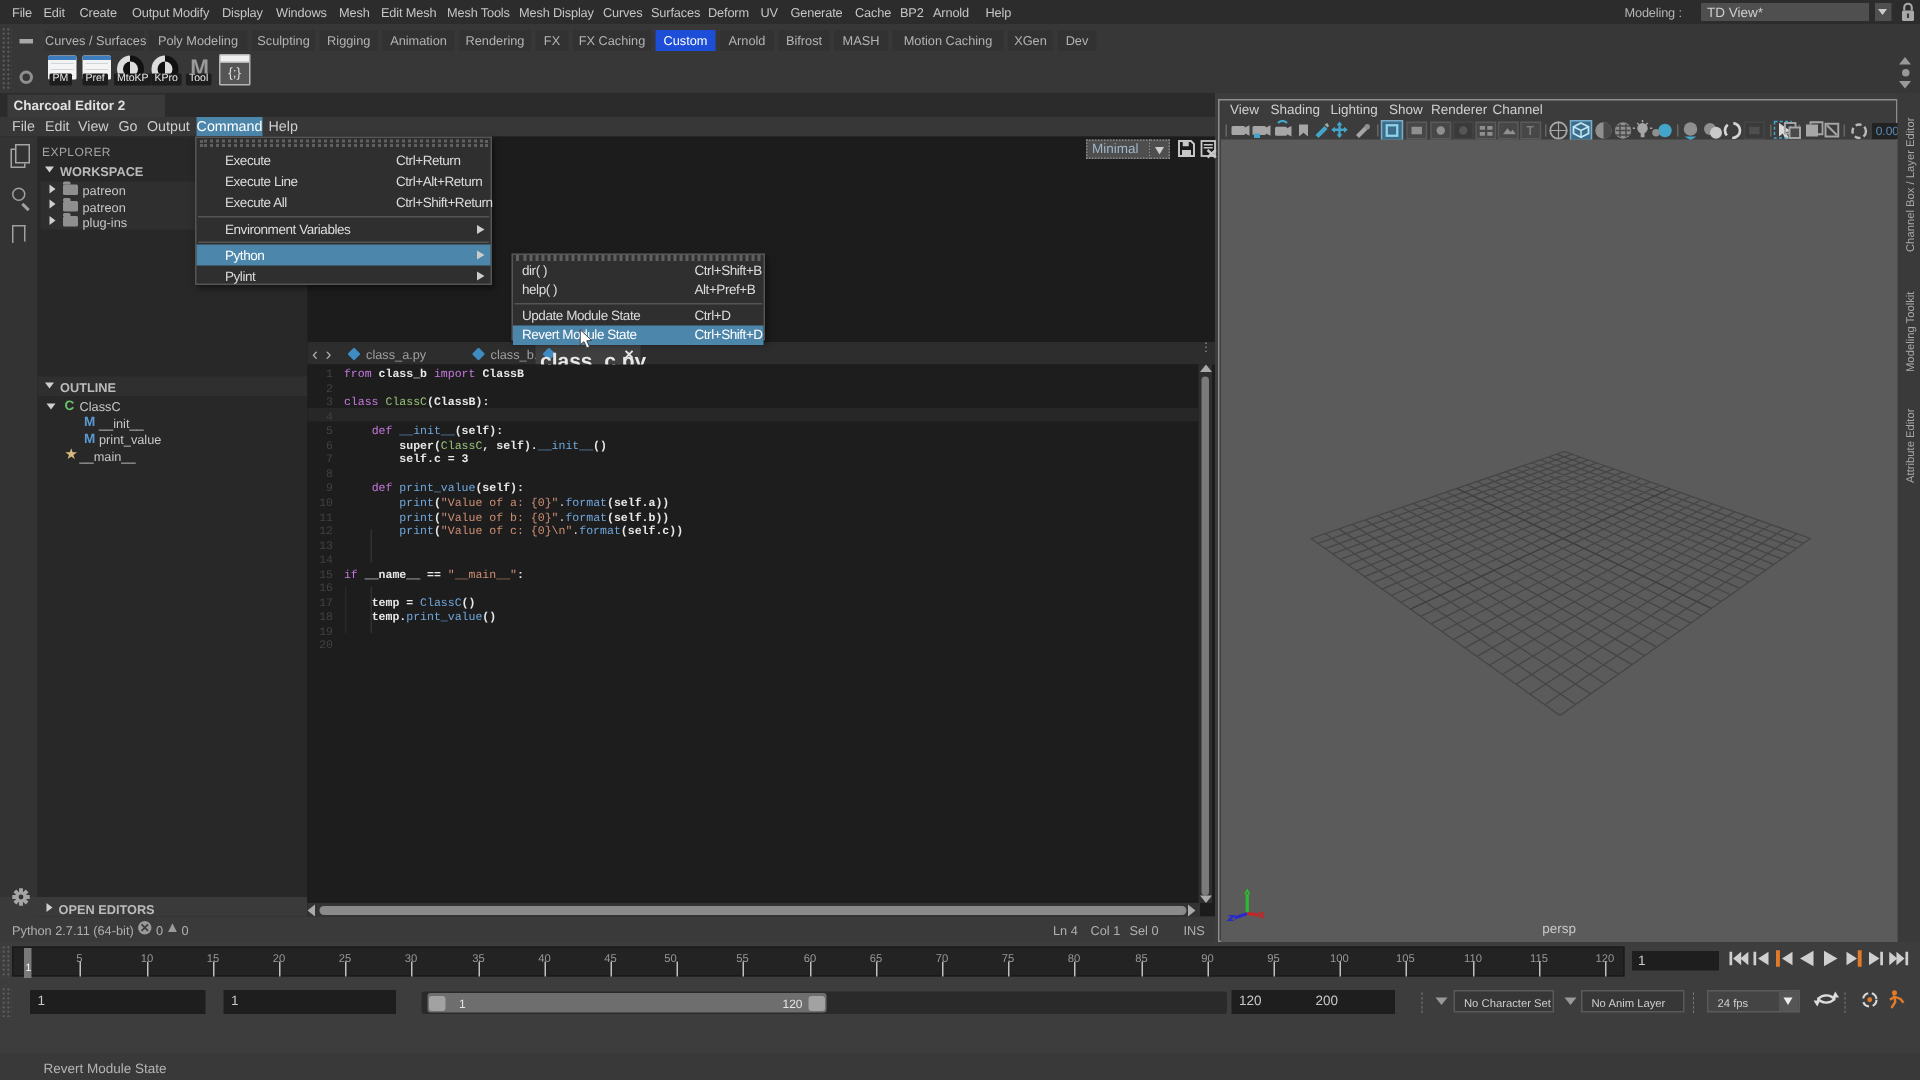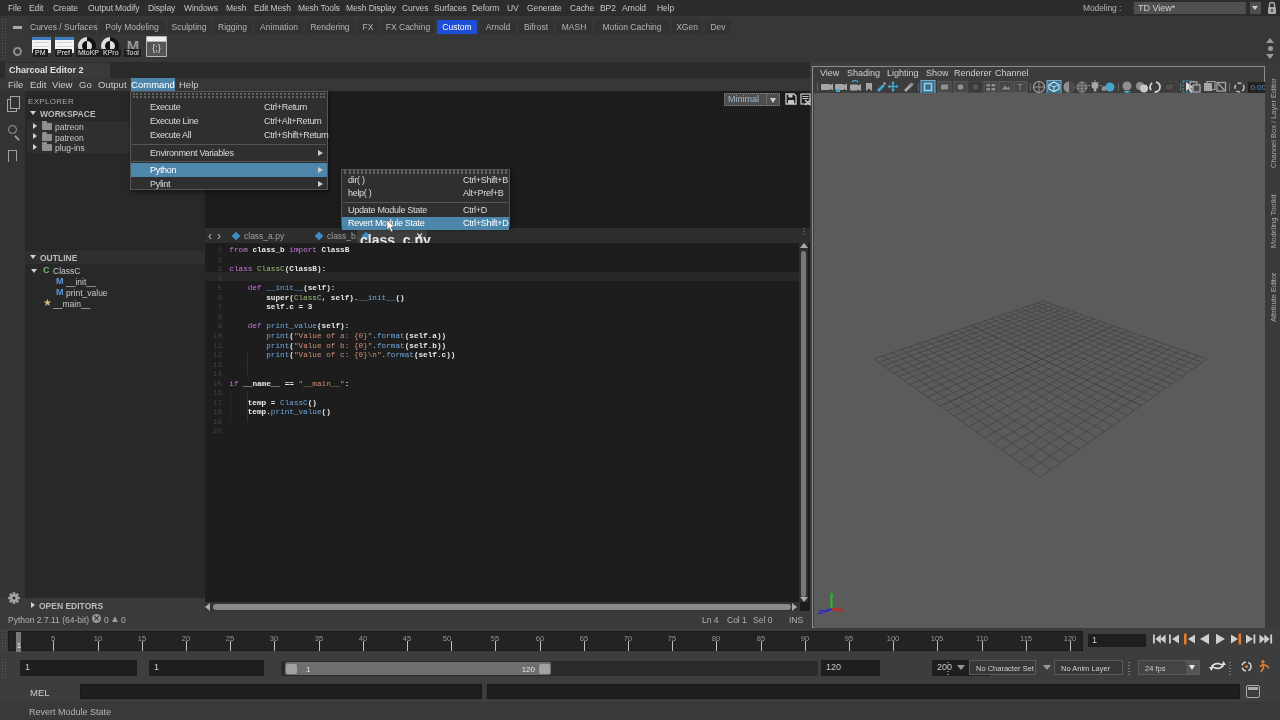--- a/index.html
+++ b/index.html
@@ -466,20 +466,21 @@
 
       <g transform="translate(-813,-92)">
         <line x1="830.5" y1="608" x2="830.5" y2="595" stroke="#2eb82e" stroke-width="2.2"></line>
         <path d="M829 595 l1.5 -2.5 l1.5 2.5" fill="none" stroke="#2eb82e" stroke-width="1.2"></path>
         <line x1="830.5" y1="608" x2="822" y2="611" stroke="#2929cc" stroke-width="2"></line>
         <path d="M818 609.5 h3.5 l-3.5 3 h3.5" fill="none" stroke="#2929cc" stroke-width="1.1"></path>
         <line x1="830.5" y1="608" x2="838" y2="609" stroke="#cc2222" stroke-width="2"></line>
         <path d="M838.5 607 l3 4 M841.5 607 l-3 4" fill="none" stroke="#cc2222" stroke-width="1.1"></path>
       </g>
     </svg>
+    <div id="persp">persp</div>
   </div>
 </div>
 
 <div class="abs" id="rsb">
   <div class="vtext" style="left:4px;top:106px">Channel Box / Layer Editor</div>
   <div class="vtext" style="left:4px;top:186px">Modeling Toolkit</div>
   <div class="vtext" style="left:4px;top:260px">Attribute Editor</div>
 </div>
 
 <div class="abs" id="timerow">
@@ -565,21 +566,21 @@
   <div class="nfield" style="left:20px;top:6px;width:117px">1</div>
   <div class="nfield" style="left:149px;top:6px;width:115px">1</div>
   <div id="groove"></div>
   <div id="rbar">
         <div class="rhandle" style="left:1px"></div>
         <div class="rhandle" style="right:1px"></div>
         <span style="position:absolute;left:21px;top:2.5px;font-size:8px;color:#e5e5e5">1</span>
         <span style="position:absolute;right:16px;top:2.5px;font-size:8px;color:#e5e5e5">120</span>
       </div>
   <div class="nfield" style="left:821px;top:6px;width:59px">120</div>
-  <div class="nfield" style="left:932px;top:6px;width:58px">200</div>
+  <div class="nfield" style="left:872px;top:6px;width:58px">200</div>
   <div class="sepv" style="left:947px;top:7px;height:15px"></div>
   <div class="abs" style="left:957px;top:11px;width:0;height:0;border:4px solid transparent;border-top:5px solid #999"></div>
   <div class="combo" style="left:969px;top:6px;width:67px">No Character Set</div>
   <div class="abs" style="left:1043px;top:11px;width:0;height:0;border:4px solid transparent;border-top:5px solid #999"></div>
   <div class="combo" style="left:1054px;top:6px;width:69px">No Anim Layer</div>
   <div class="sepv" style="left:1128px;top:7px;height:15px"></div>
   <div class="combo" style="left:1138px;top:6px;width:62px;background:#444">24 fps</div>
   <div class="abs" style="left:1186px;top:7px;width:13px;height:13px;background:#555"></div>
   <div class="abs" style="left:1189px;top:11px;width:0;height:0;border:3.5px solid transparent;border-top:5px solid #eee"></div>
   <svg class="abs" style="left:1209px;top:6px" width="17" height="12" viewBox="0 0 17 12">
@@ -595,28 +596,20 @@
       </svg>
   <svg class="abs" style="left:1258px;top:5px" width="14" height="15" viewBox="0 0 14 15">
         <g stroke="#e07b2c" stroke-width="1.6" fill="none">
           <circle cx="5" cy="2.8" r="1.7" fill="#e07b2c" stroke="none"></circle>
           <path d="M3 13 L5.5 9 L5 5.5 L9 7 L11 9.5"></path>
           <path d="M5 5.5 L2 7.5"></path>
         </g>
       </svg>
 </div>
 
-<div class="abs" id="melrow">
-  <span class="abs" style="left:30px;top:6px">MEL</span>
-  <div class="melfield" style="left:80px;top:3px;width:402px"></div>
-  <div class="melfield" style="left:487px;top:3px;width:753px"></div>
-  <div class="abs" style="left:1246px;top:4px;width:14px;height:13px;border:1.5px solid #aaa;border-radius:2px">
-        <div style="position:absolute;left:1px;top:1px;right:1px;height:3px;background:#aaa"></div>
-      </div>
-</div>
 
 <div class="abs" id="helprow">
   <span class="abs" style="left:29px;top:5px">Revert Module State</span>
 </div>
 
 <div class="menu" style="left:130px;top:91px;width:198px;height:99px">
   <div class="tear"></div>
   <div class="mitem" style="margin-top:2px">Execute<span class="sc">Ctrl+Return</span></div>
   <div class="mitem">Execute Line<span class="sc">Ctrl+Alt+Return</span></div>
   <div class="mitem">Execute All<span class="sc">Ctrl+Shift+Return</span></div>

